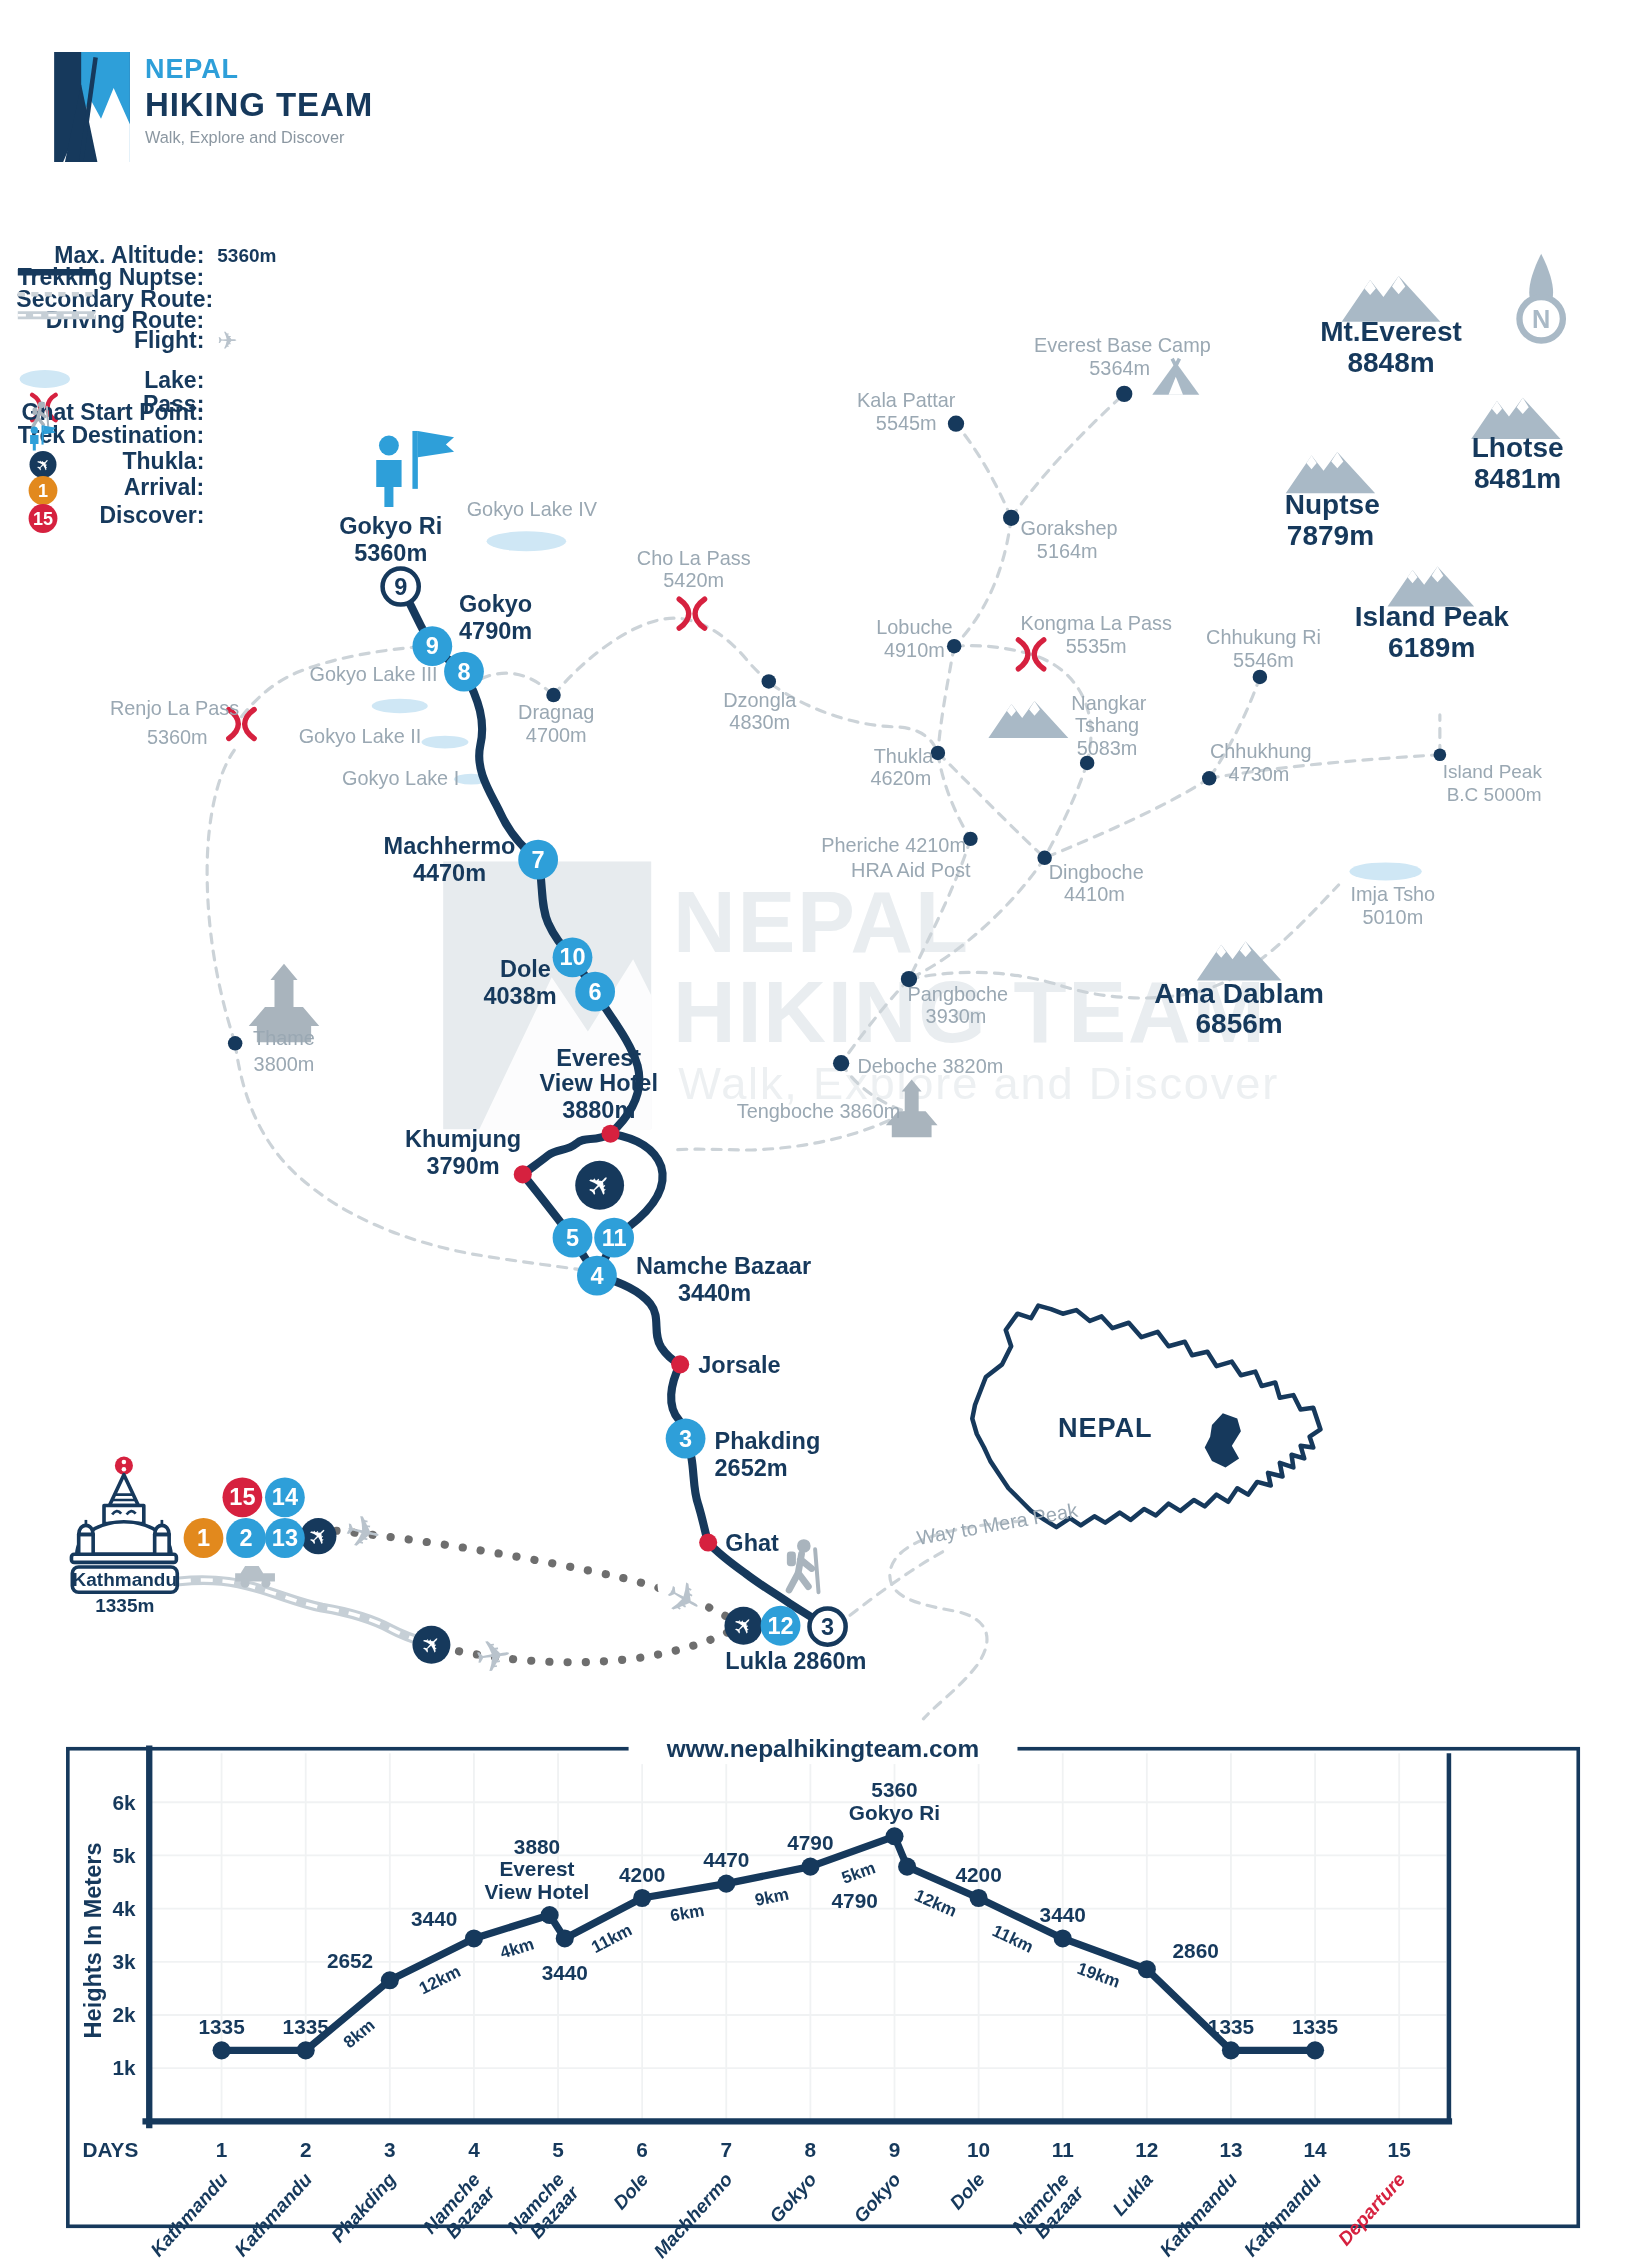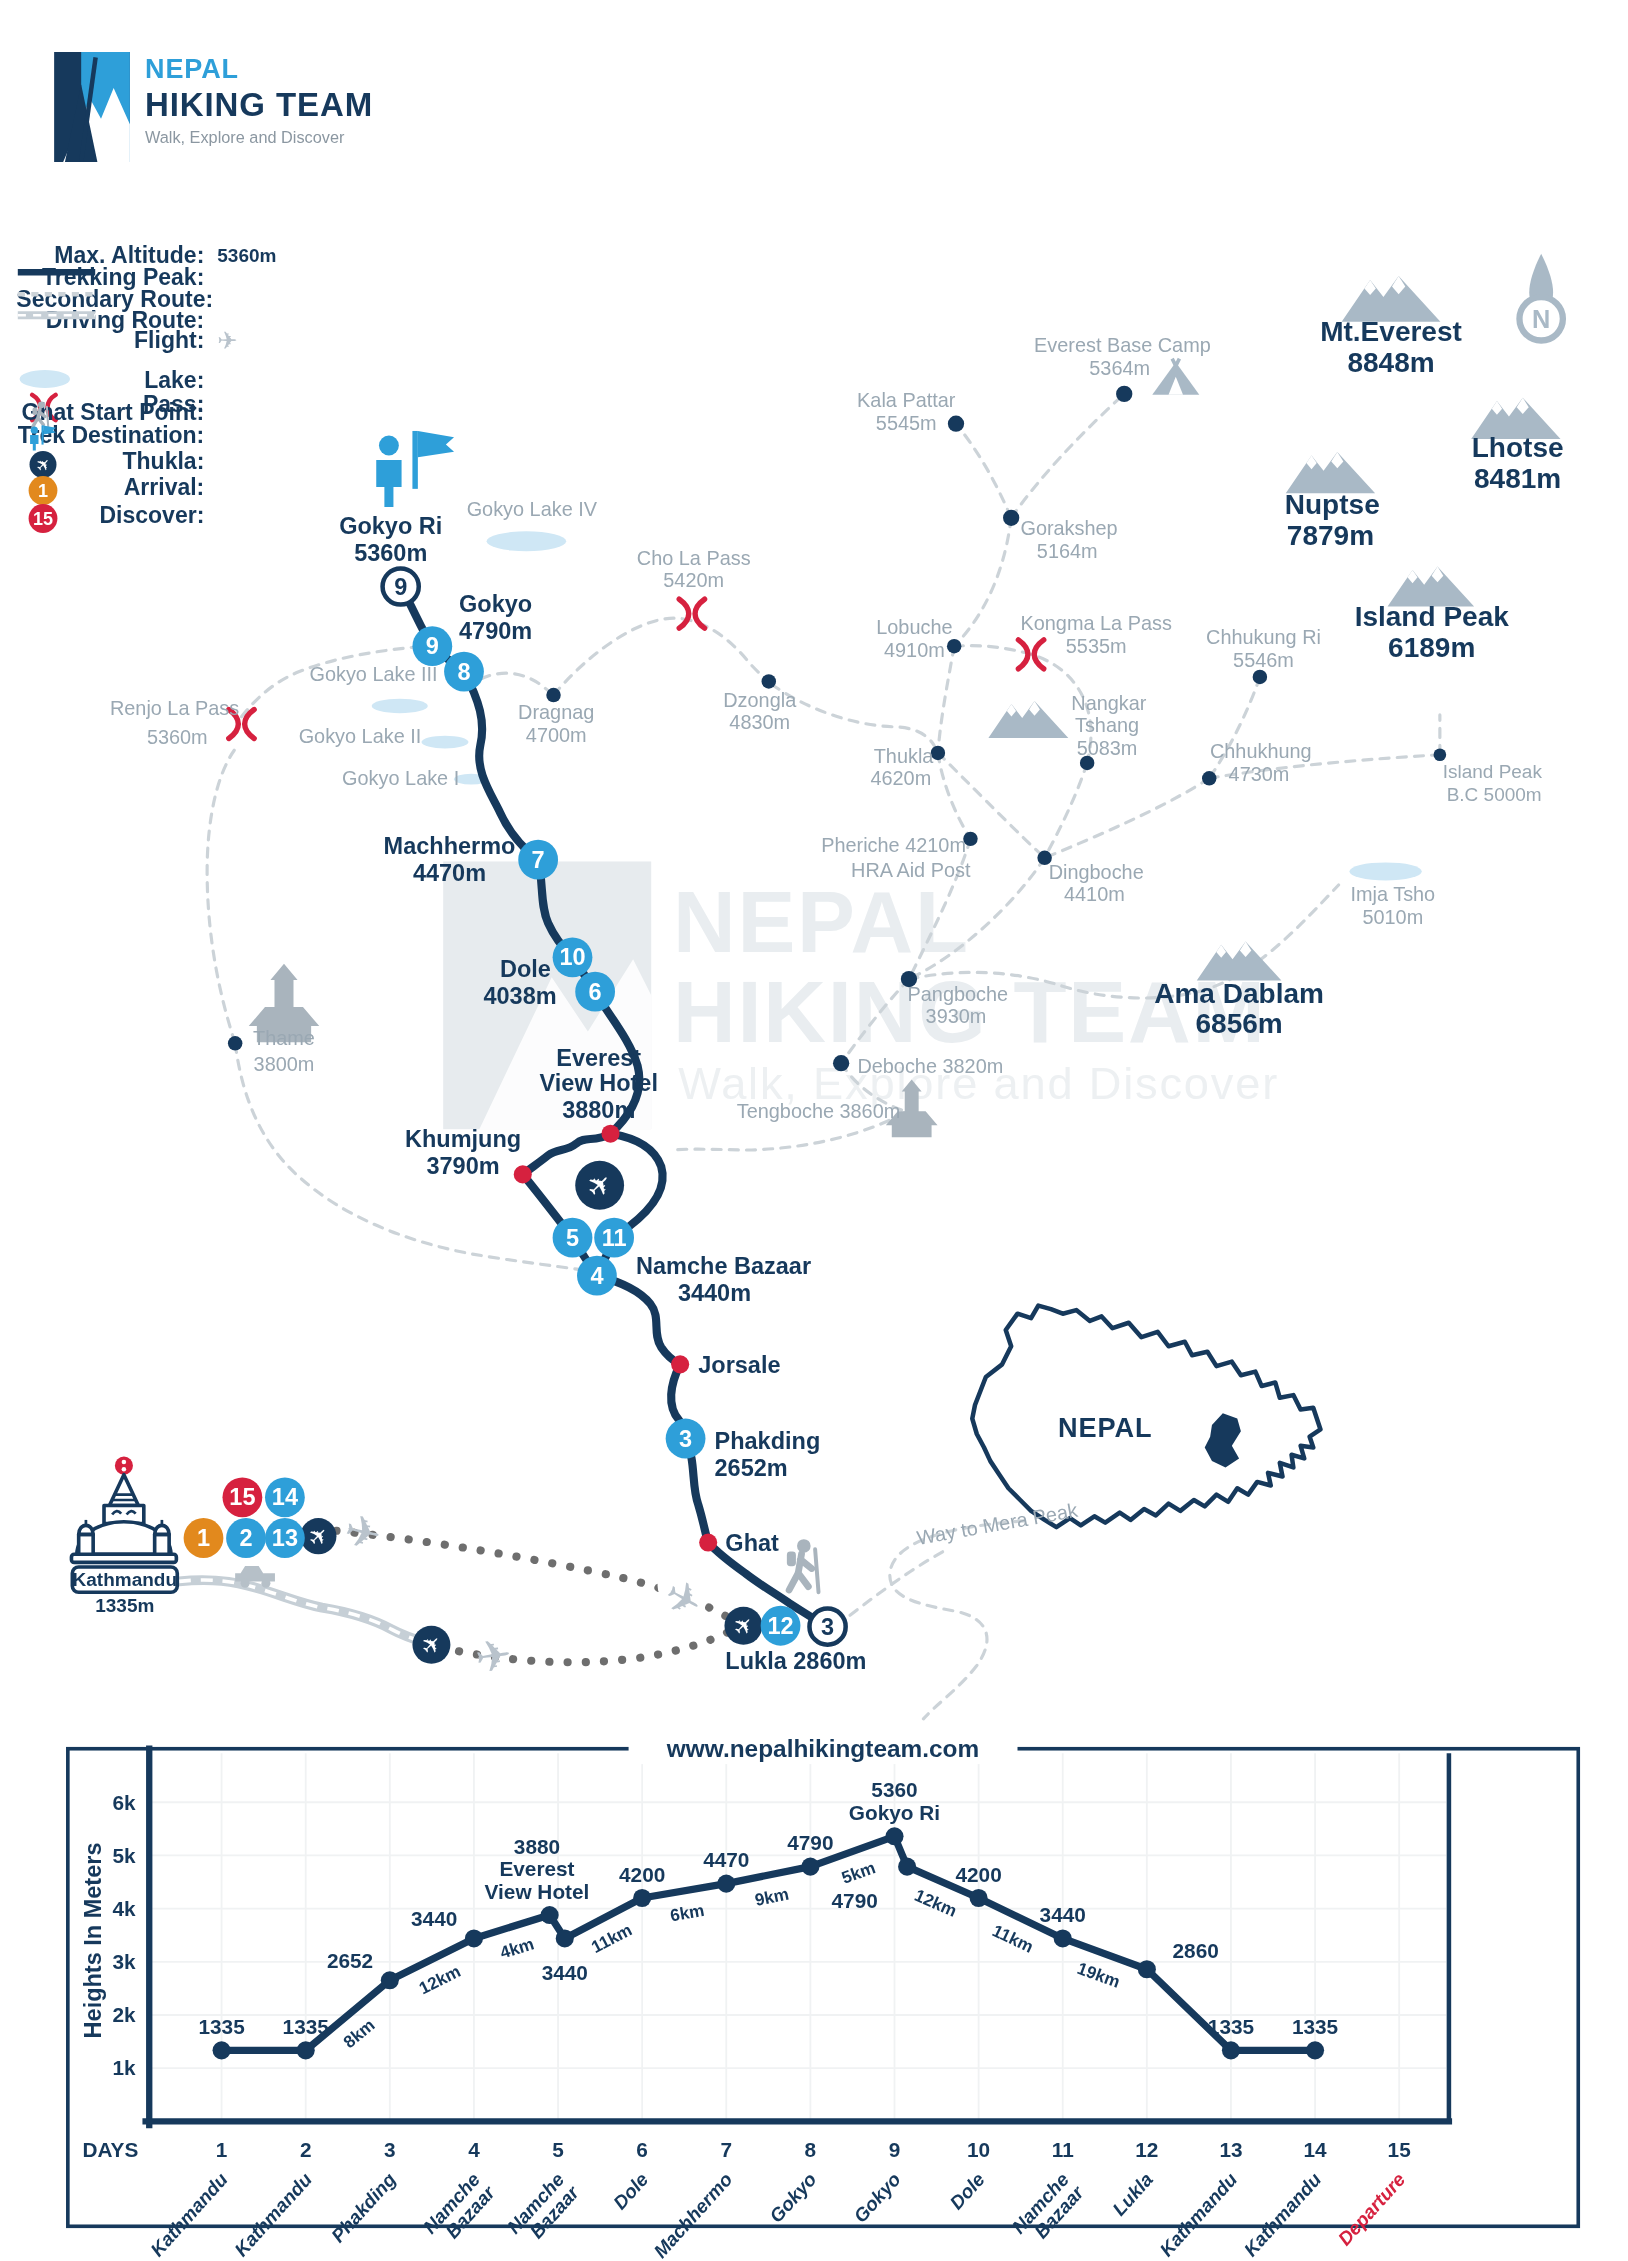--- a/index.html
+++ b/index.html
@@ -601,21 +601,21 @@
   </div>
 
   <div>
     <div class="lg-row" style="top:243px">
       <span class="lg-label">Max. Altitude:</span>
       <span class="lg-icon">
           <span class="lg-val">5360m</span>
         </span>
     </div>
     <div class="lg-row" style="top:265px">
-      <span class="lg-label">Trekking Peak:</span>
+      <span class="lg-label">Trekking Nuptse:</span>
       <span class="lg-icon">
           <svg width="81" height="14.5" viewBox="0 0 90 16">
             <line x1="2" y1="8" x2="88" y2="8" stroke="#16395c" stroke-width="7"></line>
           </svg>
         </span>
     </div>
     <div class="lg-row" style="top:287px">
       <span class="lg-label">Secondary Route:</span>
       <span class="lg-icon">
           <svg width="81" height="14.5" viewBox="0 0 90 16">

